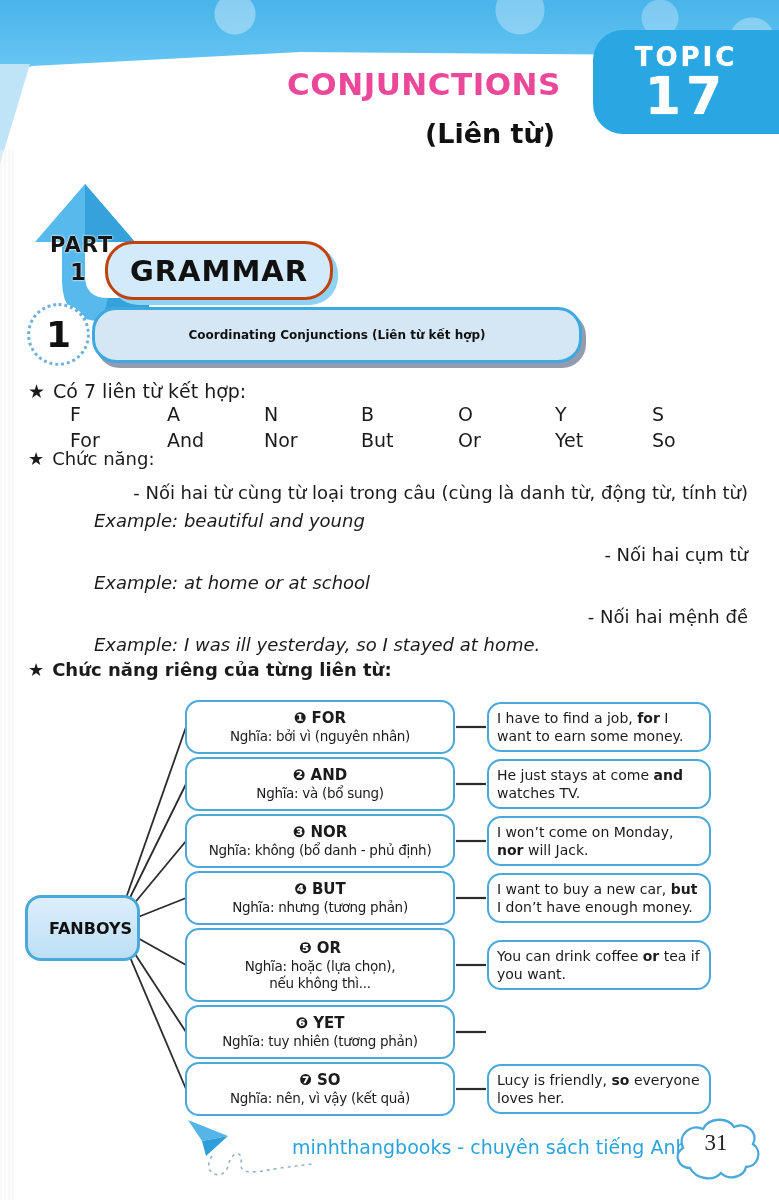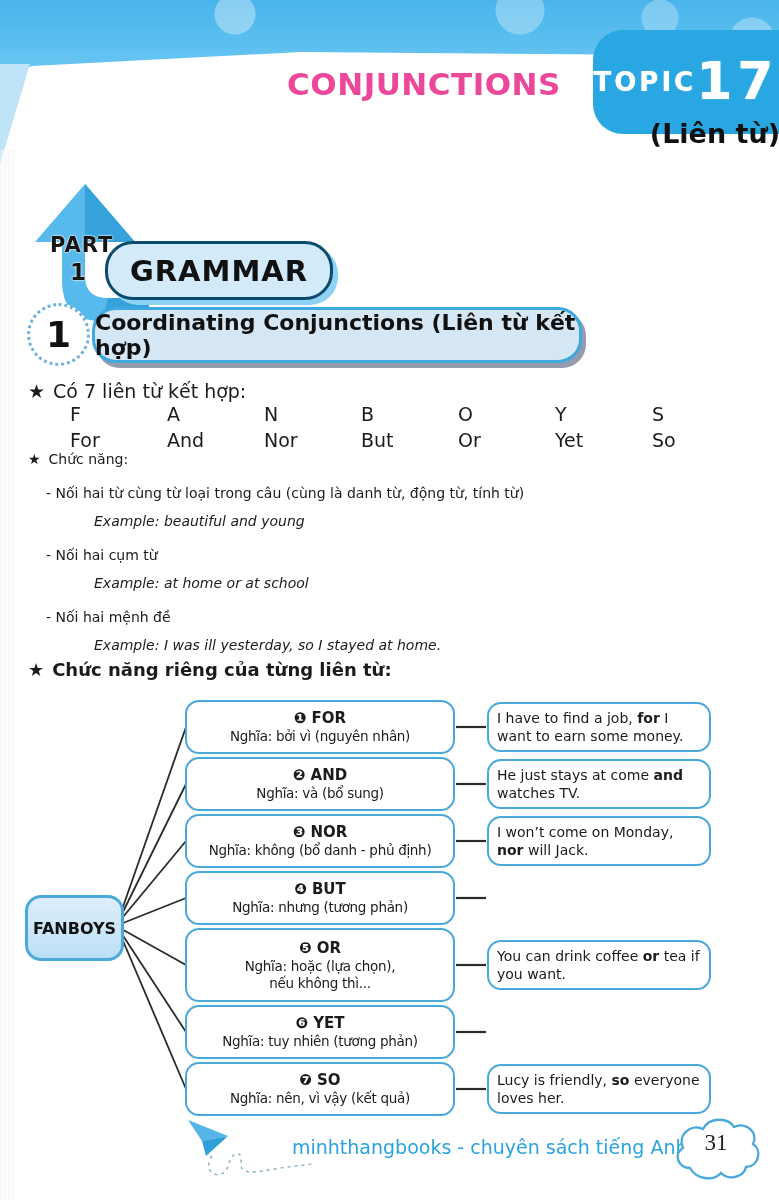--- a/index.html
+++ b/index.html
@@ -23,73 +23,73 @@
     clip-path:polygon(0 0,100% 0,0 100%);
   }
   .left-edge{
     position:absolute;top:150px;left:0;width:14px;height:1050px;
     background:repeating-linear-gradient(90deg,#f1f1f1 0 2px,#fafafa 2px 4px);
     opacity:.5;
   }
   
   .topic-badge{
     position:absolute;top:30px;right:0;width:186px;height:104px;background:#28a7e2;
-    border-radius:30px 0 0 30px;display:flex;flex-direction:row;align-items:center;justify-content:center;
+    border-radius:30px 0 0 30px;display:flex;flex-direction:column;align-items:center;justify-content:center;
   }
   .topic-label{font-size:26px;font-weight:800;letter-spacing:3px;color:#fff;
     text-shadow:0 0 1px #fff;}
   .topic-number{font-size:52px;font-weight:800;letter-spacing:5px;color:#fff;line-height:.95;
     text-shadow:0 0 1px #fff;}
   
   .page-title{position:absolute;top:66px;left:144px;width:560px;text-align:center;
     font-size:31px;font-weight:800;letter-spacing:.5px;color:#ec4899;}
-  .page-subtitle{position:absolute;top:118px;left:200px;width:580px;text-align:right;
+  .page-subtitle{position:absolute;top:118px;left:200px;width:580px;text-align:center;
     font-size:27px;font-weight:800;color:#111;}
   
   .part-arrow{position:absolute;left:35px;top:178px;width:120px;height:175px;}
   .part-label{position:absolute;left:50px;top:233px;font-size:21px;font-weight:800;letter-spacing:1px;
     color:#151515;text-shadow:0 0 2px #fff,0 0 2px #fff;}
   .part-number{position:absolute;left:70px;top:259px;font-size:23px;font-weight:800;color:#151515;
     text-shadow:0 0 2px #fff,0 0 2px #fff;}
   .grammar-pill{
     position:absolute;left:105px;top:241px;width:222px;height:53px;border-radius:28px;
-    background:#d2eafa;border:3px solid #0c4a6e;box-shadow:5px 5px 0 #8ed2f4;
+    background:#d2eafa;border:3px solid #c2410c;box-shadow:5px 5px 0 #8ed2f4;
     display:flex;align-items:center;justify-content:center;
     font-size:29px;font-weight:800;letter-spacing:1px;color:#111;
   }
   
   .section-circle{
     position:absolute;left:27px;top:303px;width:57px;height:57px;border-radius:50%;
     border:3px dotted #6fb0d8;background:#fff;display:flex;align-items:center;justify-content:center;
     font-size:36px;font-weight:800;color:#111;
   }
   .section-bar{
     position:absolute;left:92px;top:307px;width:484px;height:50px;border-radius:24px;
     background:#d5e7f5;border:3px solid #3ea8e0;box-shadow:4px 5px 0 rgba(40,55,90,.5);
     display:flex;align-items:center;justify-content:center;
-    font-size:22px;font-weight:800;color:#111;
+    font-size:12px;font-weight:800;color:#111;
   }
   
   .intro-line{position:absolute;left:28px;top:372px;font-size:19px;margin-top:8px;}
   .star{margin-right:8px;}
   .letters-grid{position:absolute;left:70px;top:401px;width:690px;display:grid;
     grid-template-columns:repeat(7,97px);font-size:19px;}
   .letters-grid .cell div{line-height:26px;}
   
-  .functions{position:absolute;left:28px;top:447px;width:720px;font-size:14px;line-height:24px;}
-  .fn-item{margin:10px 0 0 18px;}
+  .functions{position:absolute;left:28px;top:447px;width:720px;font-size:18px;line-height:24px;}
+  .fn-item{margin:10px 0 0 18px;text-align:right;}
   .fn-example{margin:4px 0 6px 66px;font-style:italic;}
   .roles-heading{position:absolute;left:28px;top:659px;font-size:18px;font-weight:700;}
   
   .diagram{position:absolute;left:0;top:695px;width:779px;height:450px;}
   .fan-svg{position:absolute;left:0;top:0;width:779px;height:450px;}
   .fanboys-root{
     position:absolute;left:25px;top:200px;width:93px;height:60px;border-radius:16px;
     background:linear-gradient(180deg,#ddeefb,#bcdff5);border:3px solid #4aa9da;
-    display:flex;align-items:center;justify-content:center;font-size:16px;font-weight:800;color:#111;
+    display:flex;align-items:center;justify-content:center;font-size:16px;font-weight:800;color:#111;padding-left:16px;
   }
   .d-row{position:absolute;left:185px;width:526px;display:flex;}
   .r1{top:5px;height:54px;}  .r2{top:62px;height:54px;}  .r3{top:119px;height:54px;}
   .r4{top:176px;height:54px;} .r5{top:233px;height:74px;} .r6{top:310px;height:54px;}
   .r7{top:367px;height:54px;}
   .mid-box{
     width:270px;box-sizing:border-box;height:100%;background:#fff;border:2.5px solid #4aa9da;
     border-radius:14px;display:flex;flex-direction:column;align-items:center;justify-content:center;
     padding:2px 5px;text-align:center;
   }
@@ -250,20 +250,21 @@
 
   <div class="d-row r4">
     <div class="mid-box">
       <div class="mid-title">
           <span>❹</span>
           <span class="nm">BUT</span>
         </div>
       <div class="mid-meaning">Nghĩa: nhưng (tương phản)</div>
     </div>
     <div class="gap"></div>
+    <div class="ex-box"><span>I want to buy a new car, </span><b>but</b><span> I don’t have enough money.</span></div>
   </div>
 
   <div class="d-row r5">
     <div class="mid-box">
       <div class="mid-title">
           <span>❺</span>
           <span class="nm">OR</span>
         </div>
       <div class="mid-meaning">Nghĩa: hoặc (lựa chọn),
 nếu không thì...</div>

